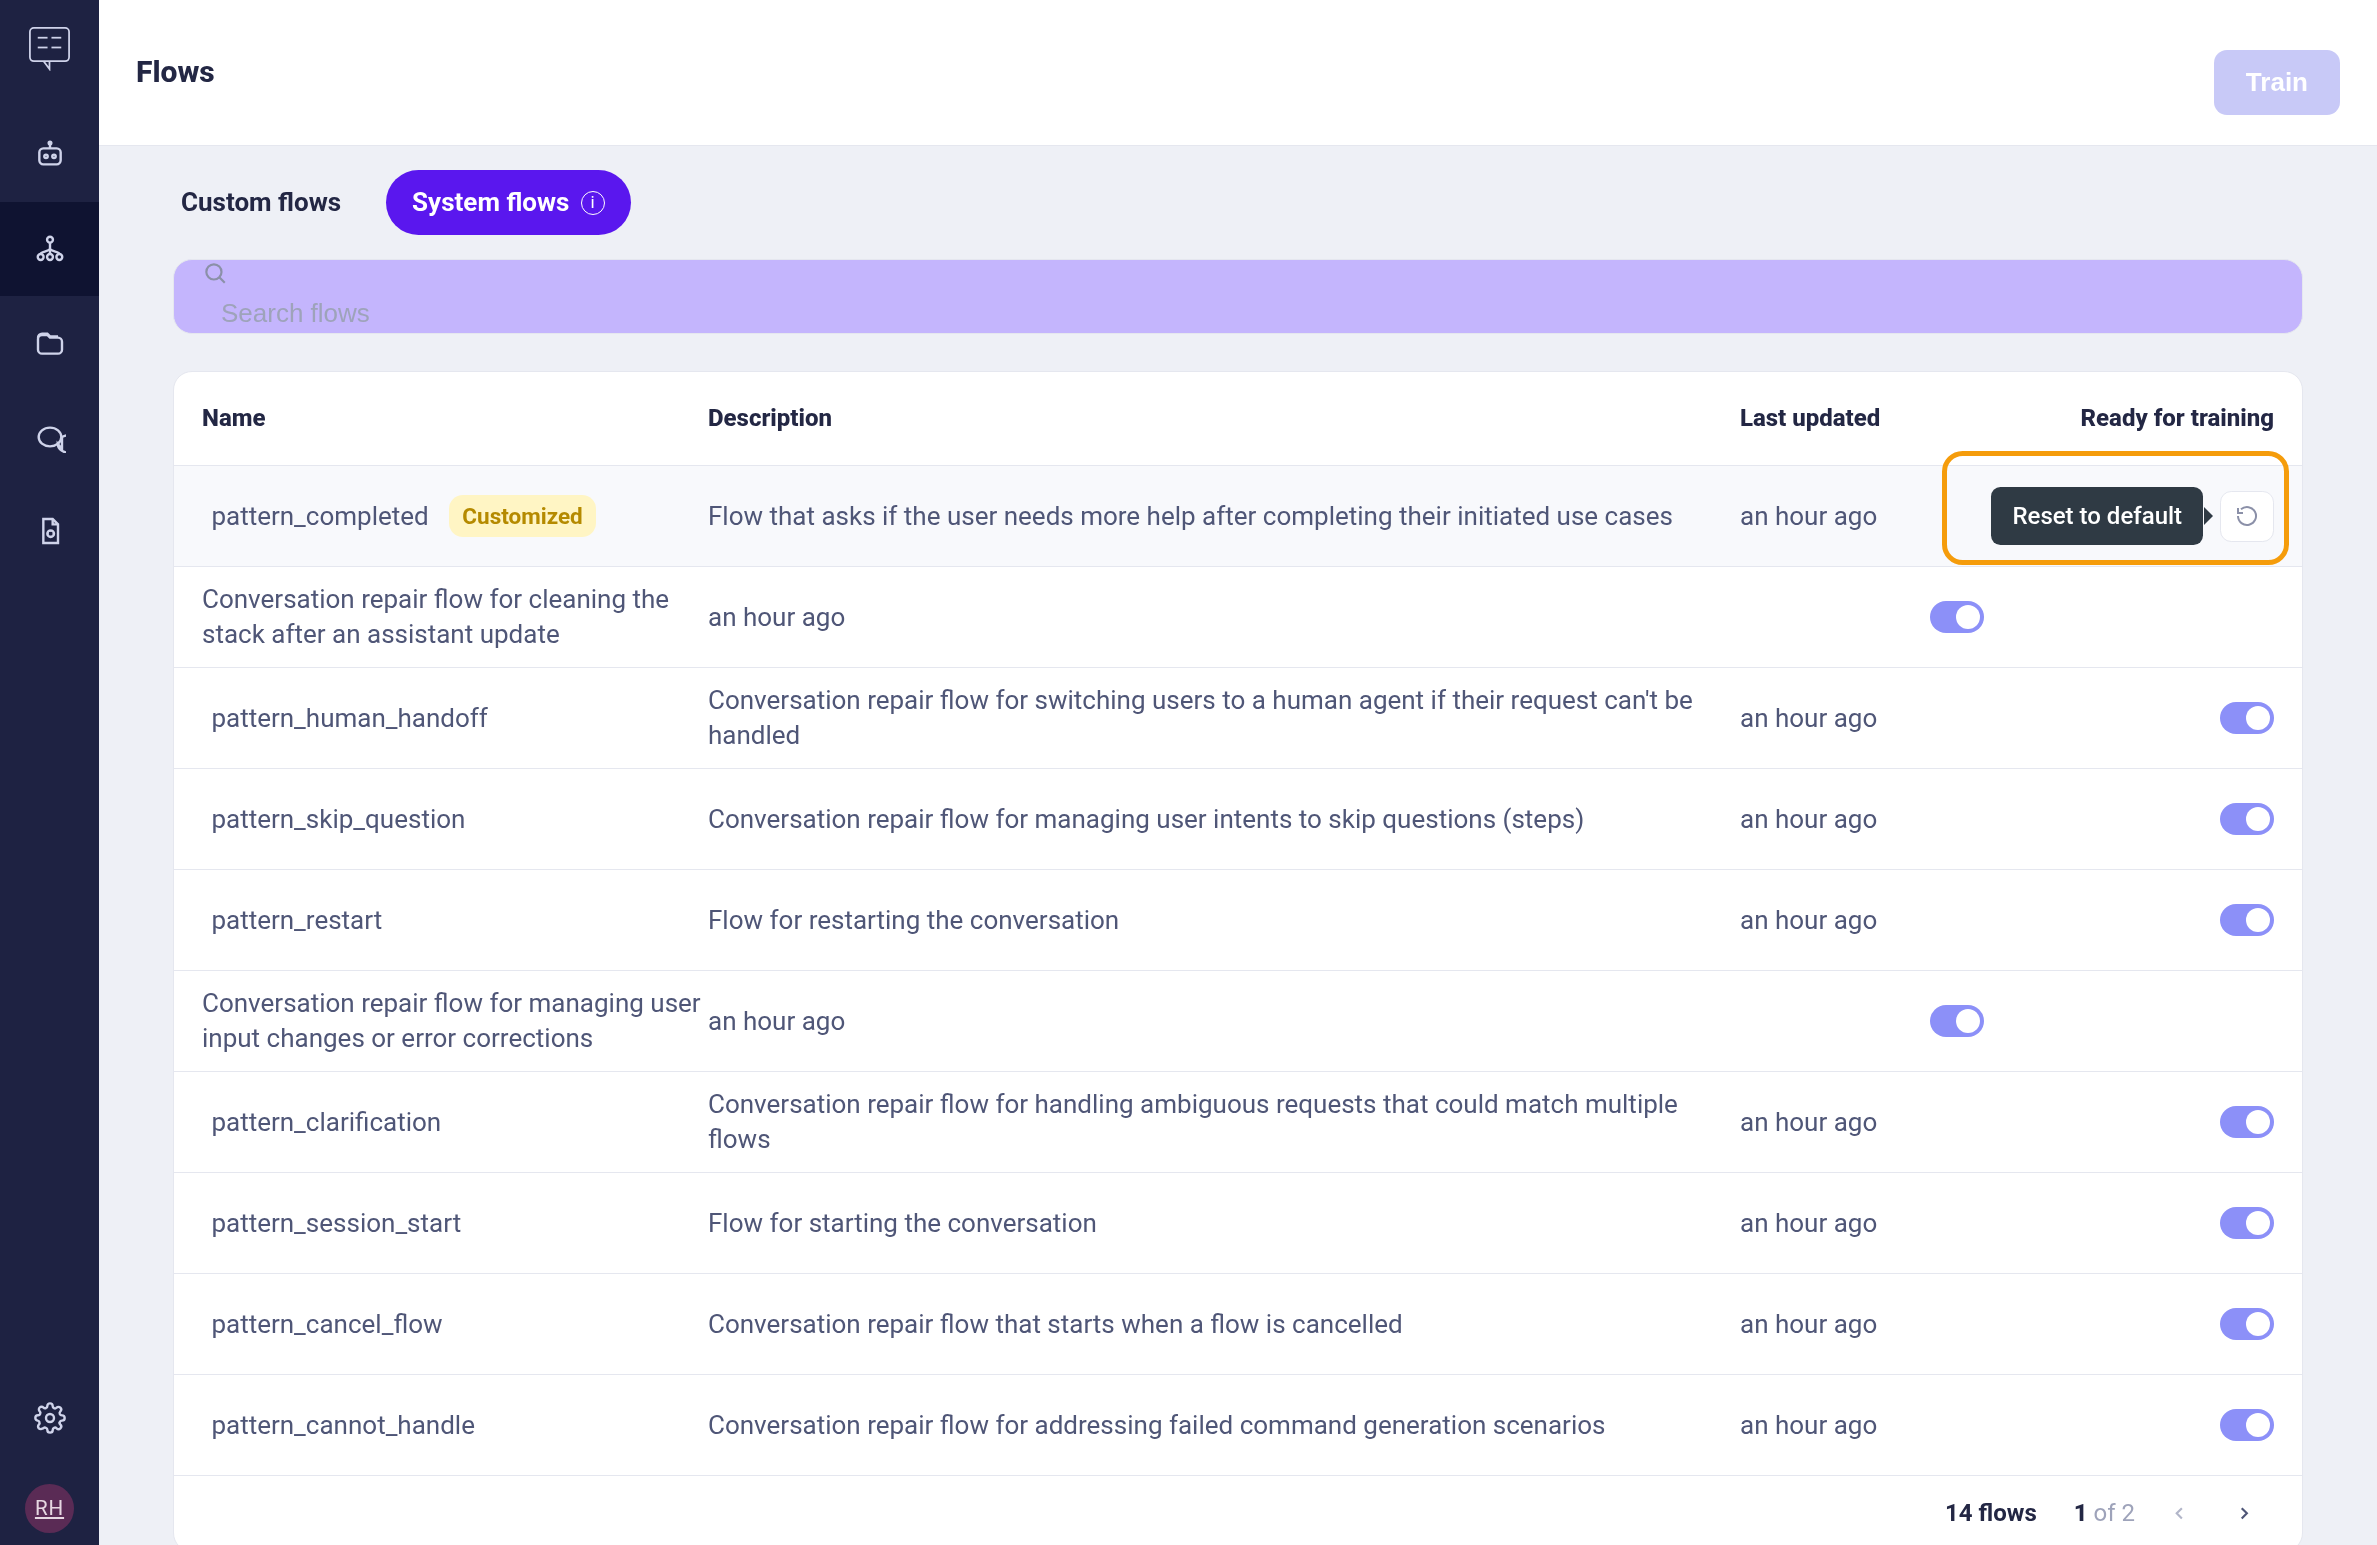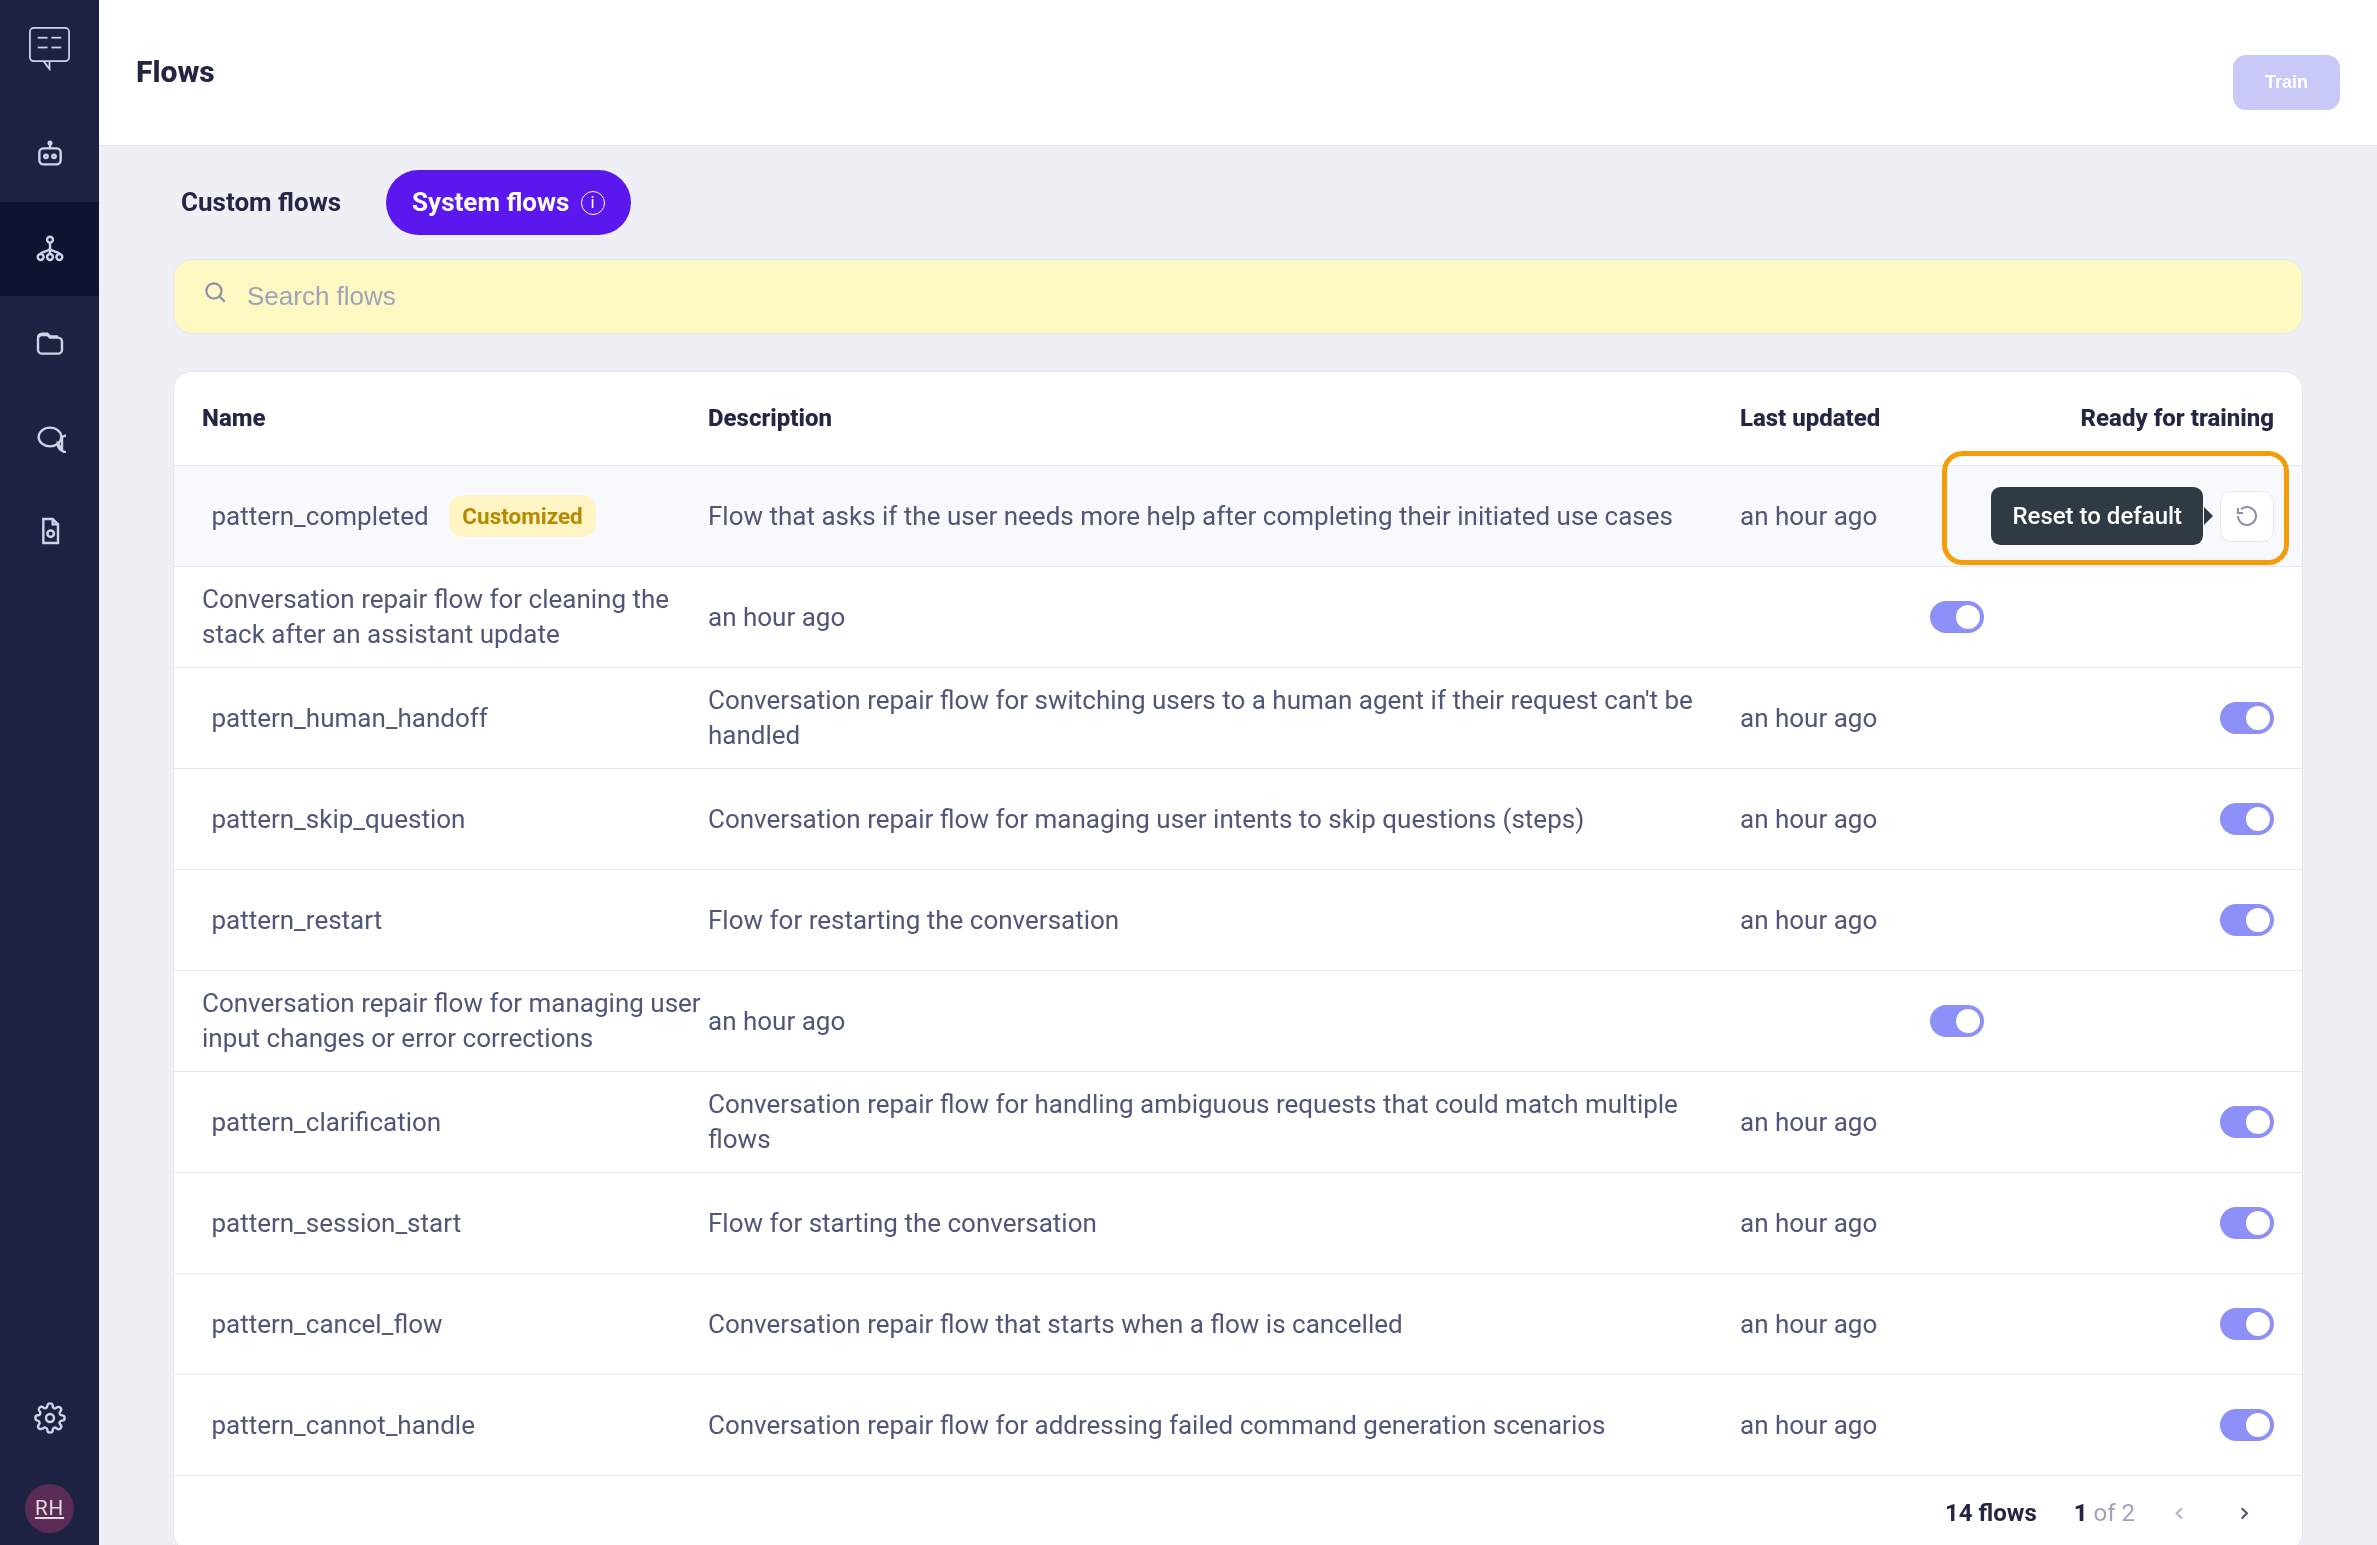--- a/index.html
+++ b/index.html
@@ -50,41 +50,41 @@
   
   .main{flex:1;display:flex;flex-direction:column}
   .topbar{
     background:#fff;border-bottom:0.9px solid var(--border);
     display:flex;align-items:center;justify-content:space-between;
     padding:22.5px 37px;height:146px;
   }
   .page-title{font-weight:800;font-size:30px}
   .train-btn{
     background:var(--purple-softer);color:#fff;border:none;
-    font-weight:700;font-size:18px;padding:17px 32px;border-radius:13px;
+    font-weight:700;font-size:26px;padding:17px 32px;border-radius:13px;
     cursor:pointer;
     margin-top:20px;
   }
   
   .subhead{padding:24px 37px 0 37px}
   .tabs{display:flex;gap:19px;align-items:center;padding-left:19px}
   .tab{
     font-weight:700;font-size:26px;color:var(--ink);
     padding:15px 26px;border-radius:936px;cursor:pointer;
     display:flex;align-items:center;gap:11.2px;
   }
   .tab.active{background:var(--purple);color:#fff}
   .tab .info{
     width:24px;height:24px;border:1.9px solid currentColor;border-radius:50%;
     display:flex;align-items:center;justify-content:center;font-size:17px;font-weight:400;
   }
   
   .search{
-    margin:24px 37px 0 37px;background:#fef9c3;border:0.9px solid var(--border);
-    border-radius:19px;display:flex;align-items:center;padding:0 28px;height:75px;
+    margin:24px 37px 0 37px;background:#c4b5fd;border:0.9px solid var(--border);
+    border-radius:19px;display:flex;align-items:flex-start;padding:0 28px;height:75px;flex-direction:column;
   }
   .search svg{stroke:#8b90a8;fill:none;stroke-width:2}
   .search input{
     border:none;outline:none;font-size:26px;color:var(--ink);
     flex:1;background:transparent;margin-left:17px;
   }
   .search input::placeholder{color:#9ea3ba}
   
   .card{
     margin:37px 37px 0 37px;background:#fff;border:0.9px solid var(--border);

